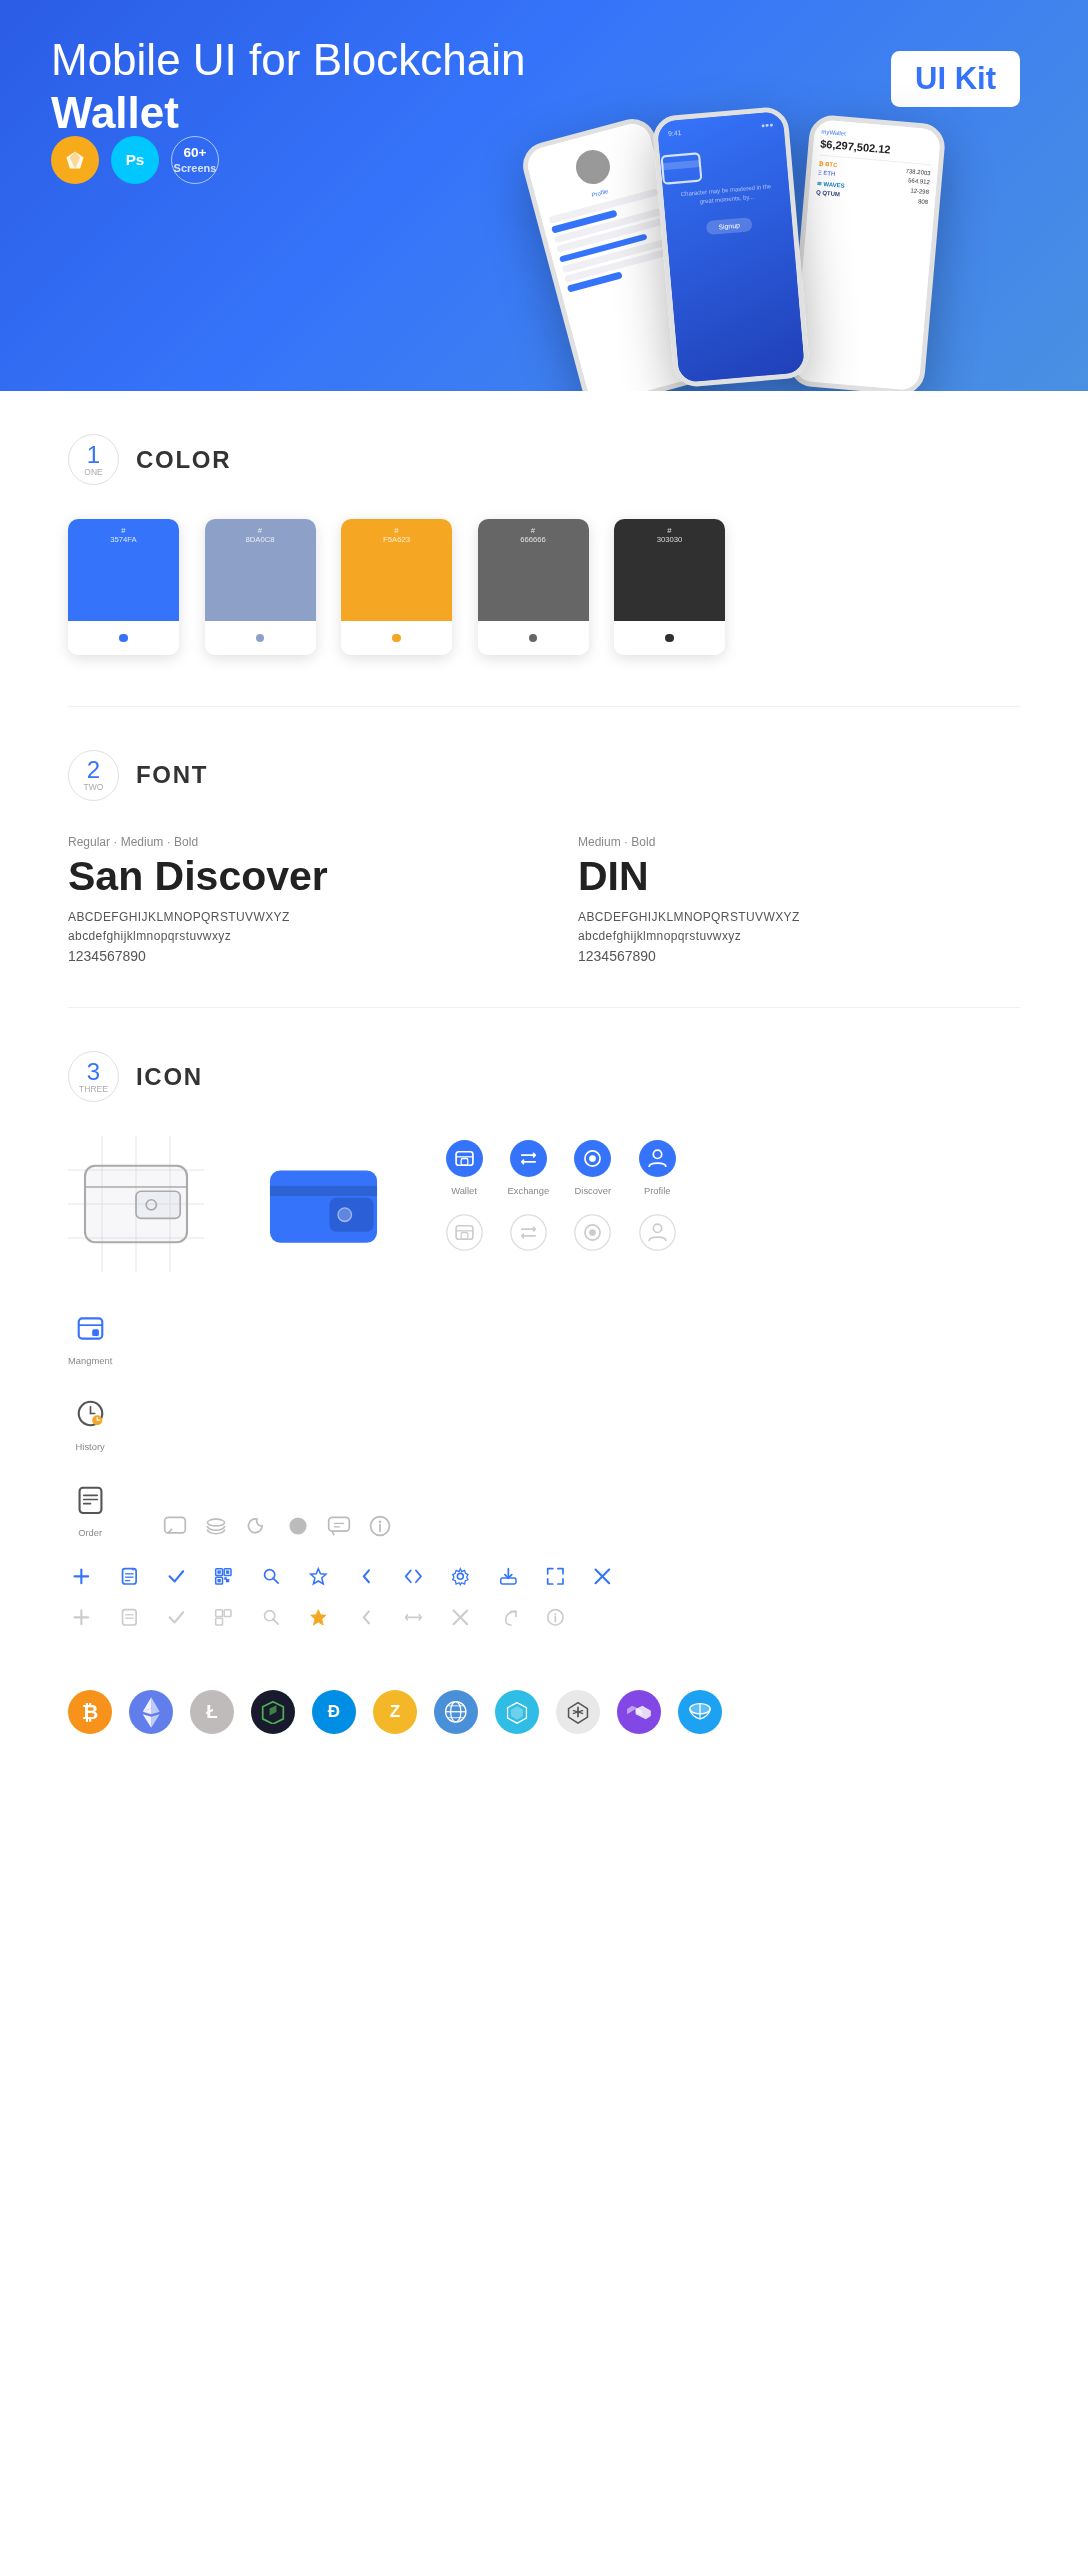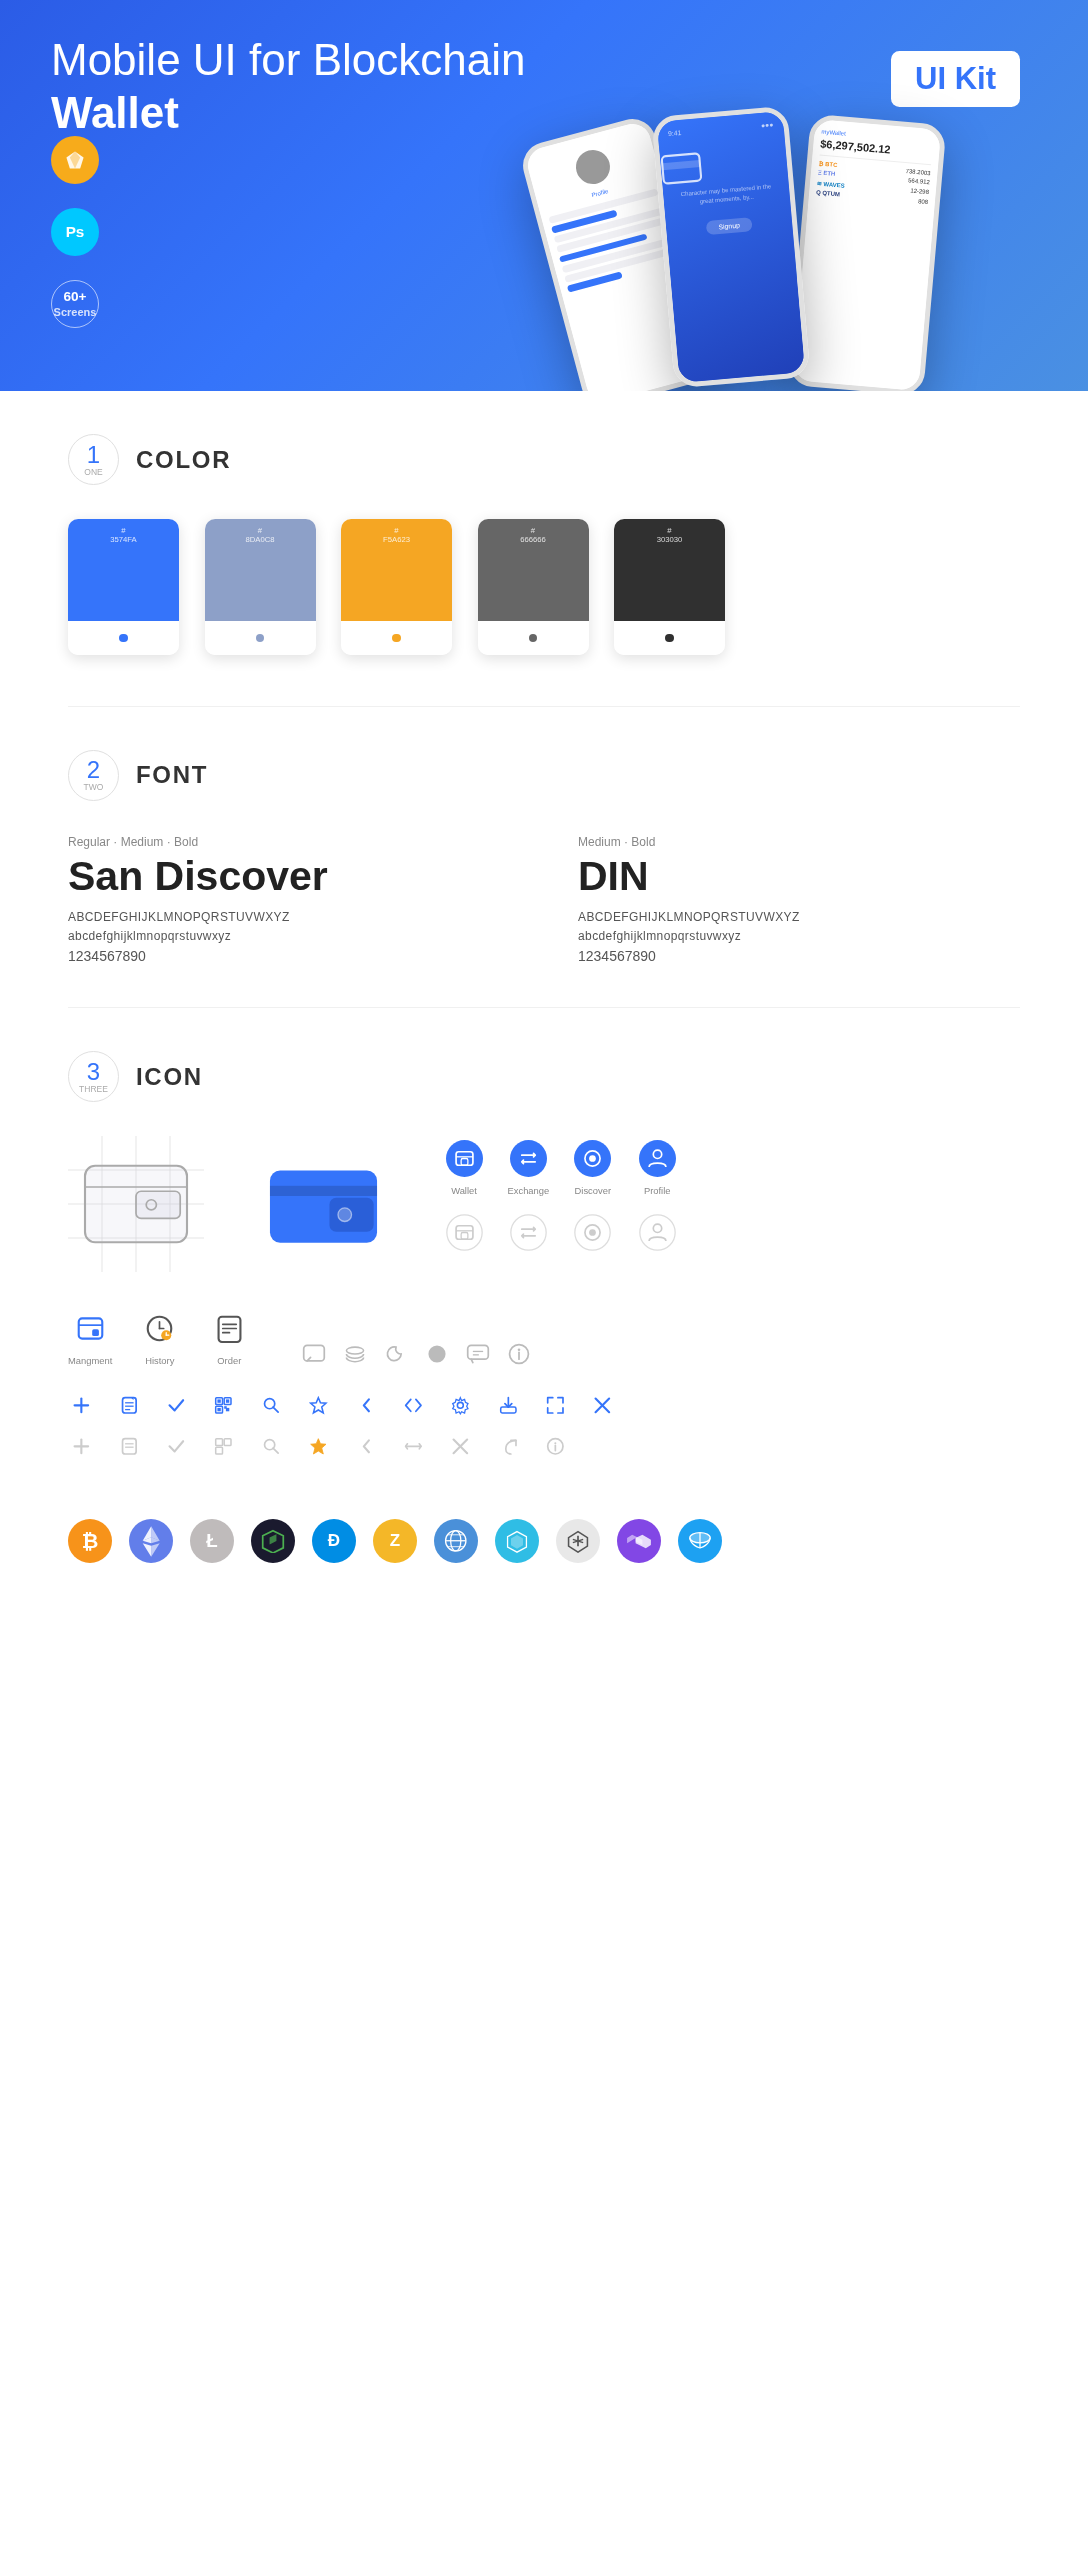--- a/index.html
+++ b/index.html
@@ -31,22 +31,21 @@
       font-size: 31px;
       font-weight: 700;
       padding: 10.2px 24px;
       border-radius: 8.5px;
     }
     .hero-tools {
       position: absolute;
       left: 51px;
       top: 136px;
       display: flex;
-      flex-direction: column;
-      gap: 24px;
+      gap: 12px;
     }
     .tool-icon {
       width: 48px;
       height: 48px;
       border-radius: 50%;
       display: flex;
       align-items: center;
       justify-content: center;
       font-weight: 700;
       font-size: 12px;
@@ -568,21 +567,21 @@
               <path d="M12 32 C12 26 32 26 32 32" fill="none" stroke="#ccc" stroke-width="2"></path>
             </svg>
           </div>
         </div>
       </div>
     </div>
   </div>
 
   <div style="display:flex; align-items:flex-end; gap:51px; margin-bottom:25.5px;">
 
-    <div style="display:flex; gap:25.5px;">
+    <div style="display:flex; gap:25.5px;flex-direction:column;">
       <div class="icon-item">
         <div class="icon-box">
           <svg width="37" height="37" viewBox="0 0 44 44">
             <rect x="8" y="10" width="28" height="24" rx="4" fill="none" stroke="#3574FA" stroke-width="2.5"></rect>
             <line x1="8" y1="18" x2="36" y2="18" stroke="#3574FA" stroke-width="2"></line>
             <rect x="24" y="23" width="8" height="8" rx="2" fill="#3574FA"></rect>
           </svg>
         </div>
         <span class="icon-label">Mangment</span>
       </div>

